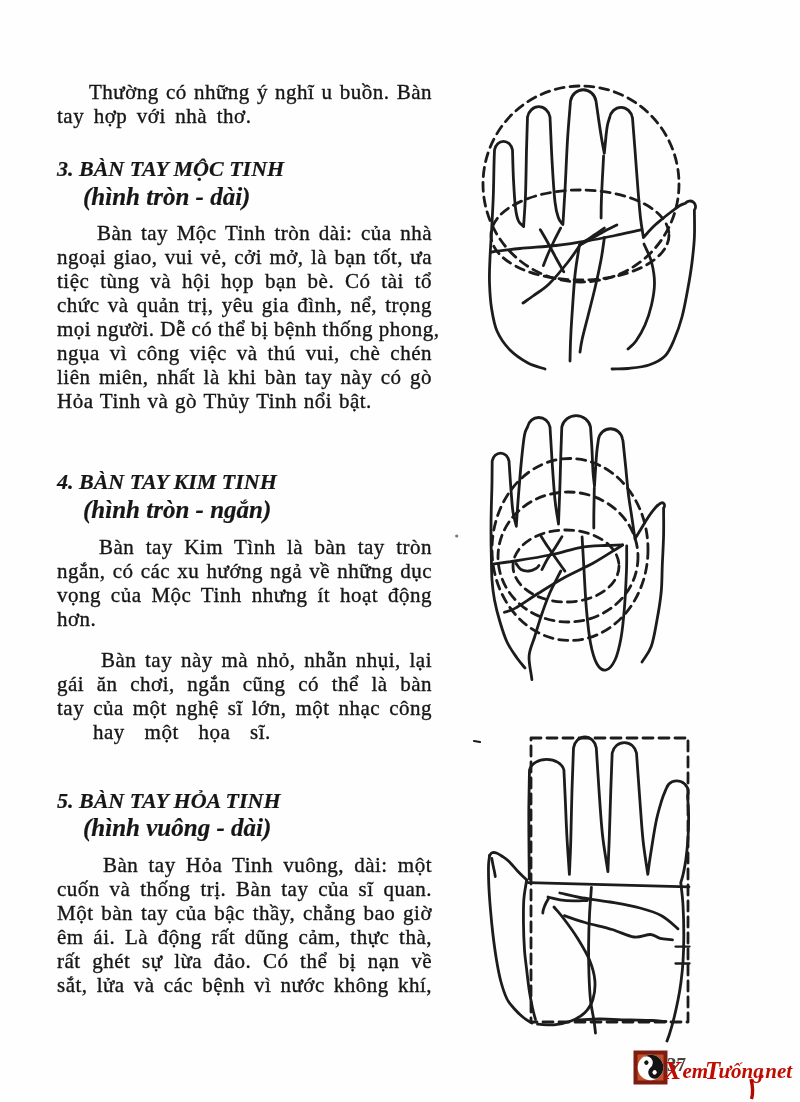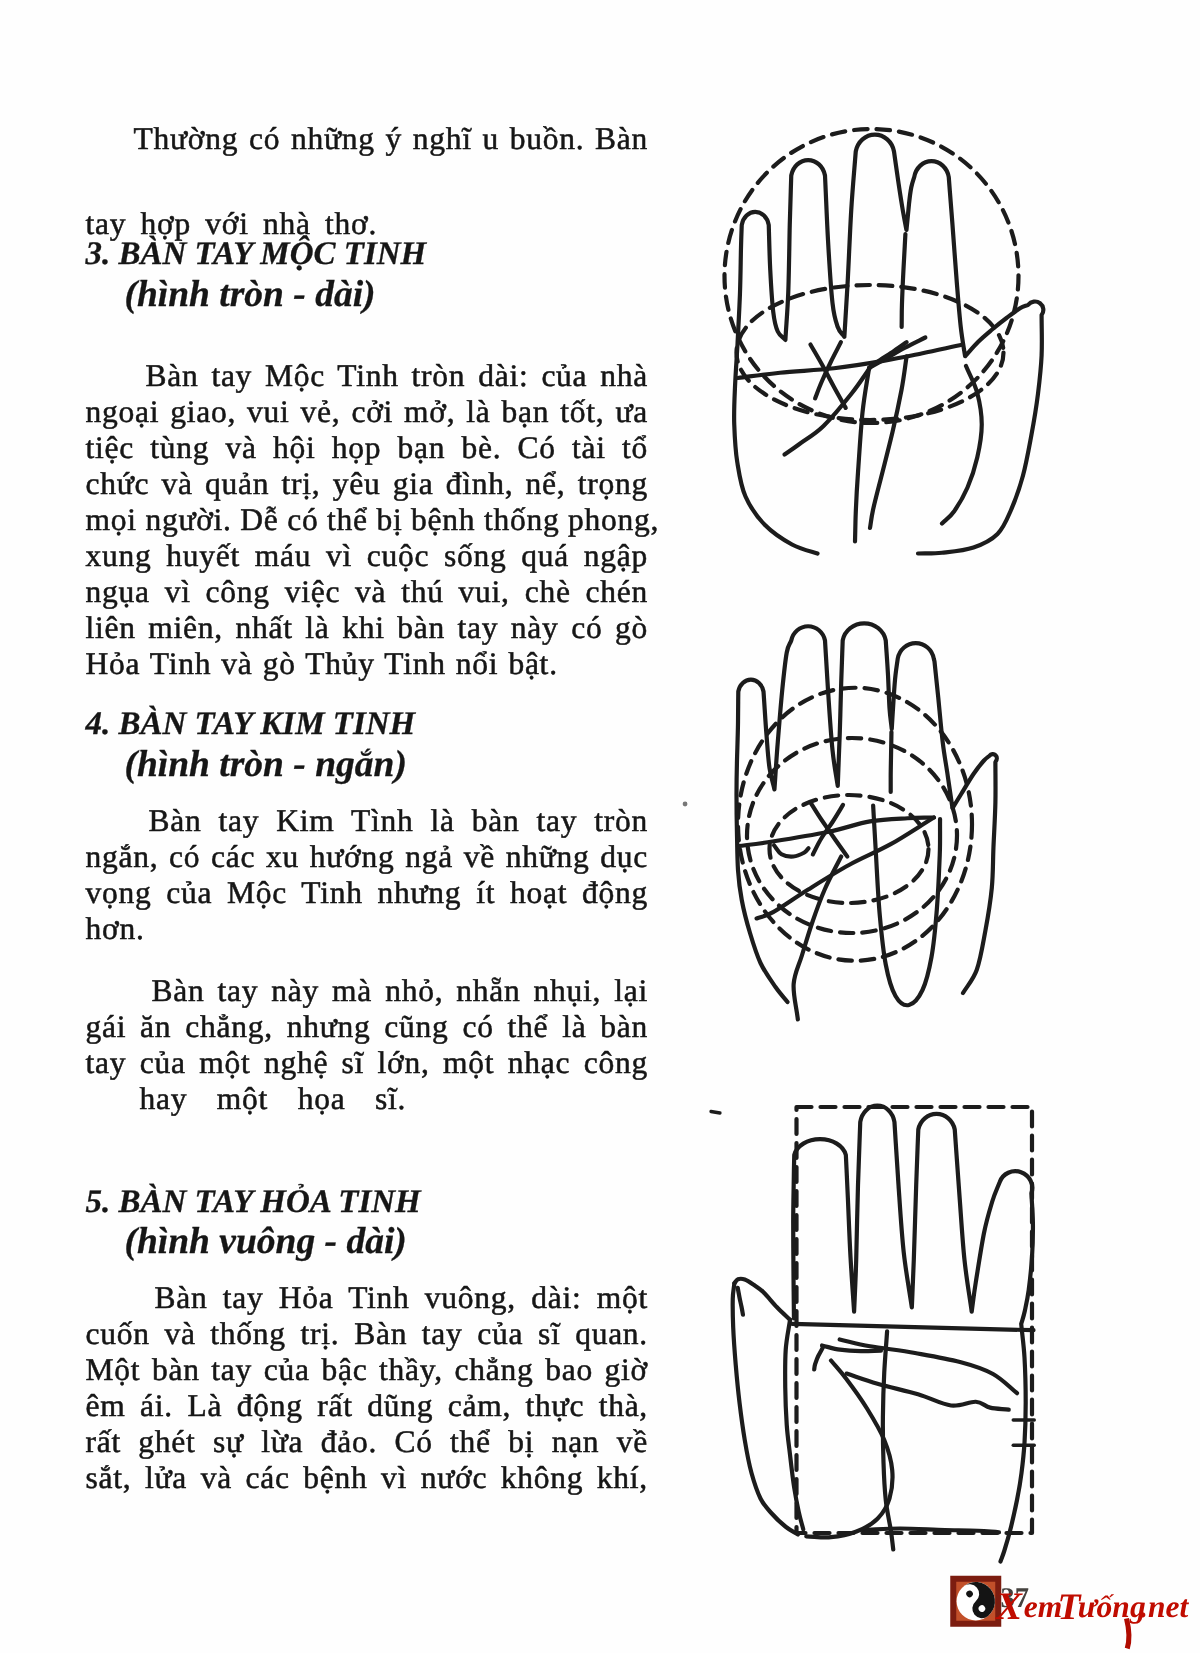--- a/index.html
+++ b/index.html
@@ -12,51 +12,50 @@
 .para div{white-space:nowrap;}
 .h{font-size:22px;font-weight:bold;font-style:italic;-webkit-text-stroke:0.2px #161616;}
 .s{font-size:25px;font-weight:bold;font-style:italic;padding-left:26px;-webkit-text-stroke:0.2px #161616;}
 #logo{position:absolute;left:632px;top:1049px;}
 </style>
 </head>
 <body>
 
 <div class="col para" style="top:80px;">
   <div class="j" style="text-indent:32px;">Thường có những ý nghĩ u buồn. Bàn</div>
-  <div class="l" style="word-spacing:3.8px;margin-top:33px;">tay hợp với nhà thơ.</div>
+  <div class="l" style="word-spacing:3.8px;">tay hợp với nhà thơ.</div>
 </div>
 
 <div class="col h" style="top:156px;">3. BÀN TAY MỘC TINH</div>
 <div class="col s" style="top:183px;">(hình tròn - dài)</div>
 
-<div class="col para" style="top:238px;">
+<div class="col para" style="top:221px;">
   <div class="j" style="text-indent:40px;">Bàn tay Mộc Tinh tròn dài: của nhà</div>
   <div class="j">ngoại giao, vui vẻ, cởi mở, là bạn tốt, ưa</div>
   <div class="j">tiệc tùng và hội họp bạn bè. Có tài tổ</div>
   <div class="j">chức và quản trị, yêu gia đình, nể, trọng</div>
   <div class="j">mọi người. Dễ có thể bị bệnh thống phong,</div>
-  <div class="j">xung huyết máu vì cuộc sống quá ngập</div>
   <div class="j">ngụa vì công việc và thú vui, chè chén</div>
   <div class="j">liên miên, nhất là khi bàn tay này có gò</div>
   <div class="l" style="word-spacing:1px;">Hỏa Tinh và gò Thủy Tinh nổi bật.</div>
 </div>
 
 <div class="col h" style="top:469px;">4. BÀN TAY KIM TINH</div>
 <div class="col s" style="top:496px;">(hình tròn - ngắn)</div>
 
 <div class="col para" style="top:535px;">
   <div class="j" style="text-indent:42px;">Bàn tay Kim Tình là bàn tay tròn</div>
   <div class="j">ngắn, có các xu hướng ngả về những dục</div>
   <div class="j">vọng của Mộc Tinh nhưng ít hoạt động</div>
   <div class="l">hơn.</div>
 </div>
 
 <div class="col para" style="top:648px;">
   <div class="j" style="text-indent:44px;">Bàn tay này mà nhỏ, nhẵn nhụi, lại</div>
-  <div class="j">gái ăn chẳng, nhưng cũng có thể là bàn</div>
+  <div class="j">gái ăn chơi, ngắn cũng có thể là bàn</div>
   <div class="j">tay của một nghệ sĩ lớn, một nhạc công</div>
   <div class="l" style="word-spacing:14px;margin-left:36px;">hay một họa sĩ.</div>
 </div>
 
 <div class="col h" style="top:788px;">5. BÀN TAY HỎA TINH</div>
 <div class="col s" style="top:814px;">(hình vuông - dài)</div>
 
 <div class="col para" style="top:853px;">
   <div class="j" style="text-indent:46px;">Bàn tay Hỏa Tinh vuông, dài: một</div>
   <div class="j">cuốn và thống trị. Bàn tay của sĩ quan.</div>

